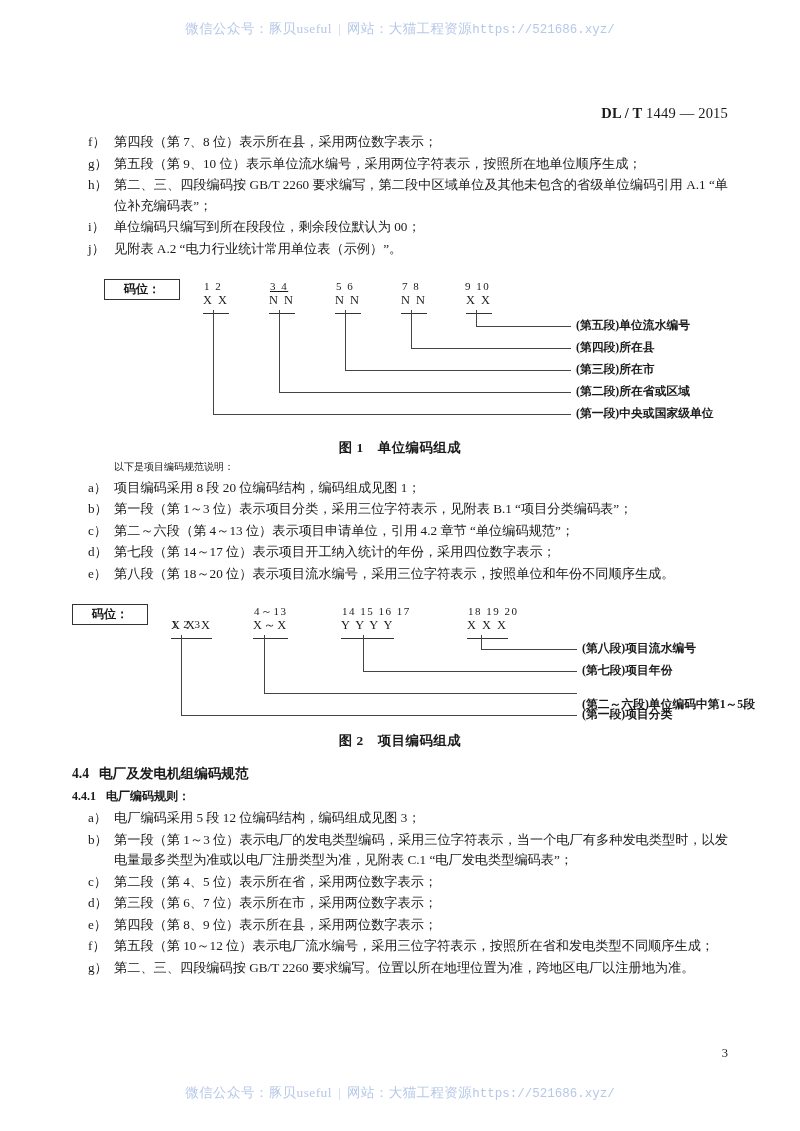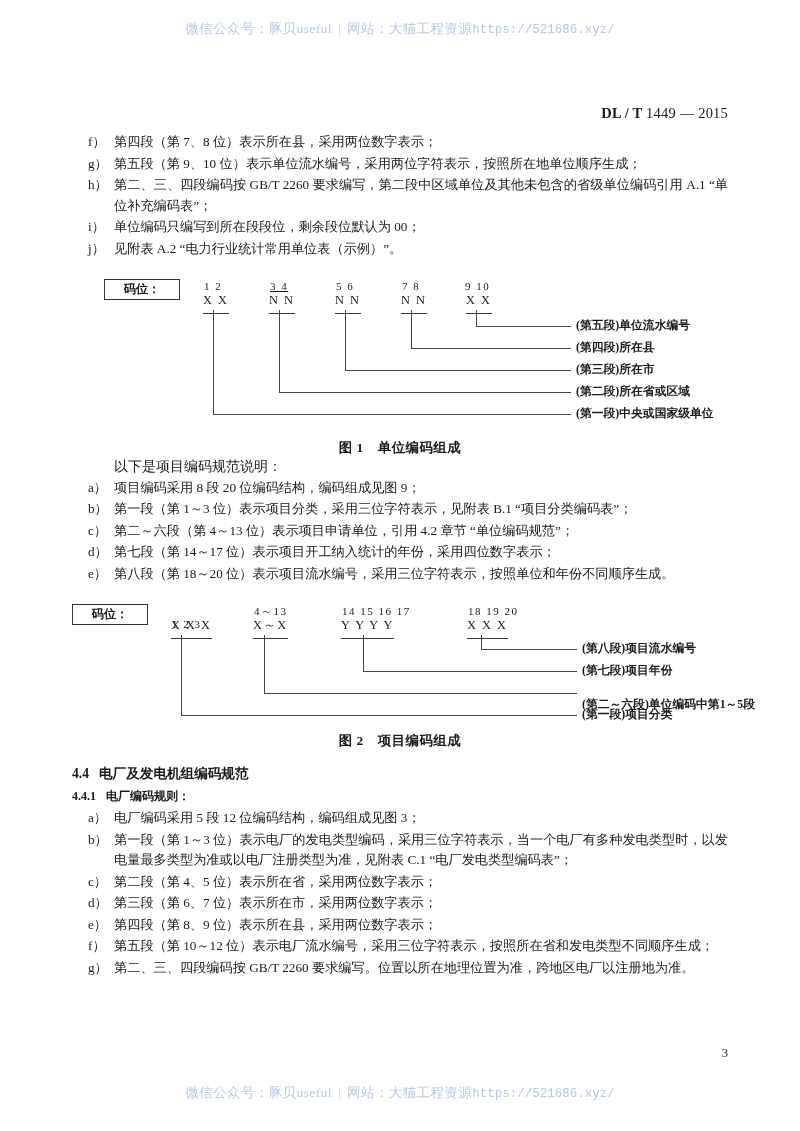--- a/index.html
+++ b/index.html
@@ -78,21 +78,21 @@
     box-sizing: border-box;
     font-family: "Liberation Serif", "DejaVu Serif", serif;
   }
   .list-item .body {
     flex: 1 1 auto;
     text-align: justify;
     text-justify: inter-ideograph;
   }
 
   .para-indent {
-    font-size: 14px;
+    font-size: 10px;
     line-height: 20.5px;
     padding-left: 42px;
   }
 
   .heading2 {
     font-size: 13.6px;
     font-weight: bold;
     line-height: 21px;
     margin-top: 13px;
     margin-bottom: 2px;
@@ -255,21 +255,21 @@
 
     <div class="fig-caption" style="margin-top:4px;">
       <span class="cap-num">图 1</span><span>单位编码组成</span>
     </div>
 
     <div class="para-indent">以下是项目编码规范说明：</div>
 
     <div>
       <div class="list-item">
         <span class="marker">a）</span>
-        <span class="body">项目编码采用 8 段 20 位编码结构，编码组成见图 9；</span>
+        <span class="body">项目编码采用 8 段 20 位编码结构，编码组成见图 1；</span>
       </div>
       <div class="list-item">
         <span class="marker">b）</span>
         <span class="body">第一段（第 1～3 位）表示项目分类，采用三位字符表示，见附表 B.1 “项目分类编码表”；</span>
       </div>
       <div class="list-item">
         <span class="marker">c）</span>
         <span class="body">第二～六段（第 4～13 位）表示项目申请单位，引用 4.2 章节 “单位编码规范”；</span>
       </div>
       <div class="list-item">

